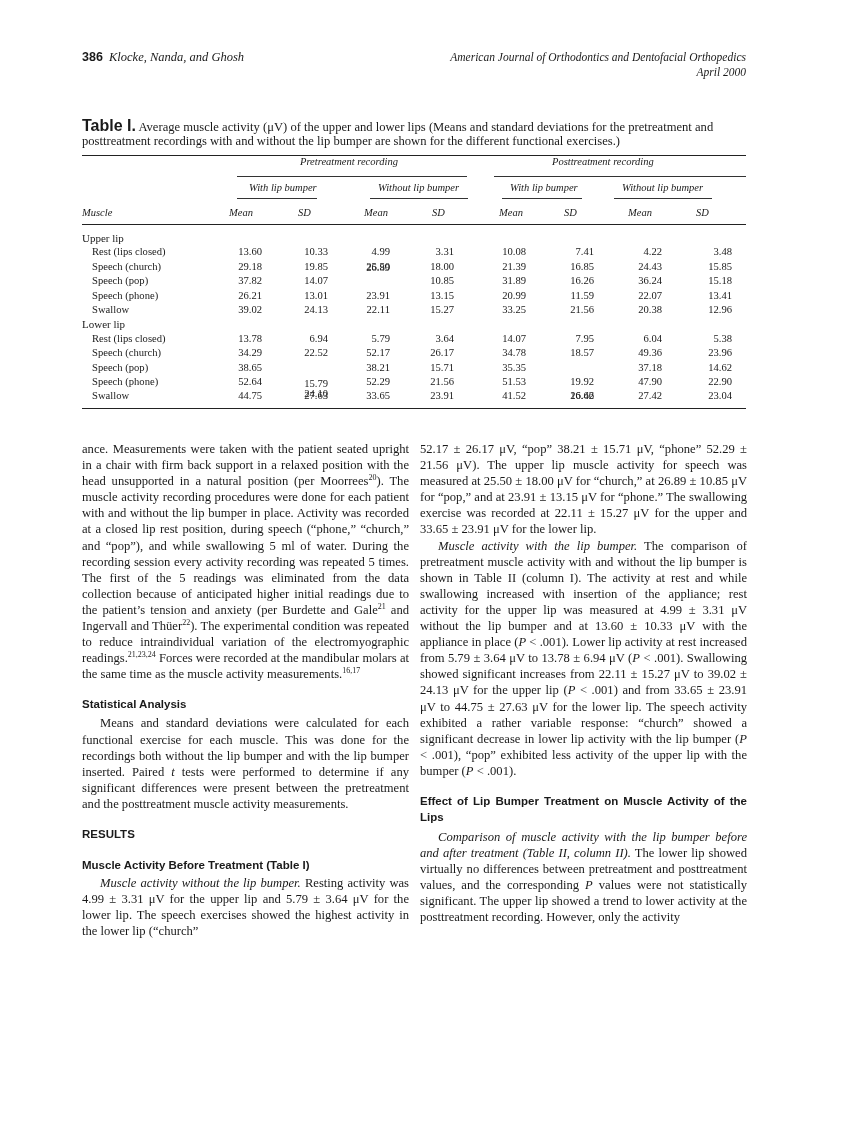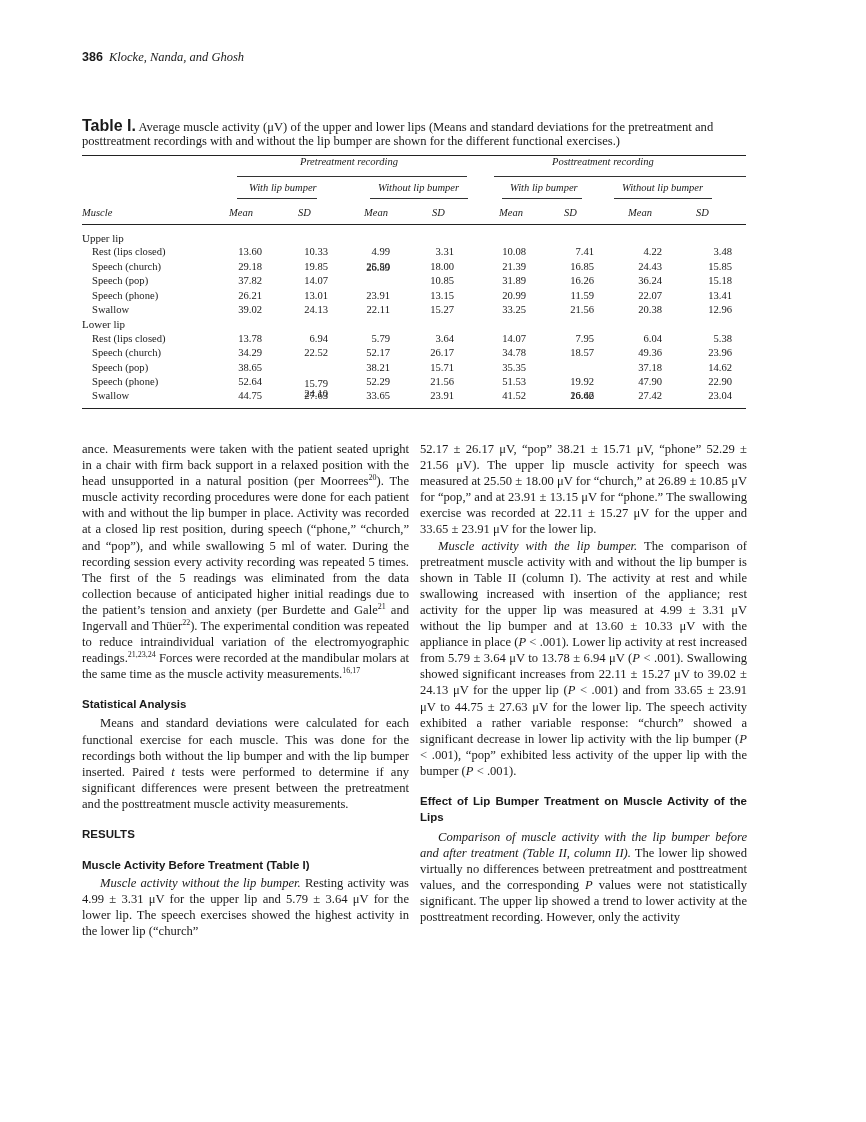--- a/index.html
+++ b/index.html
@@ -35,20 +35,24 @@
 </style>
 </head>
 <body>
 
 <div class="page">
 
   <div class="run-left">
     <span class="pg">386</span>
     <span class="auth">Klocke, Nanda, and Ghosh</span>
   </div>
+  <div class="run-right">
+    <div>American Journal of Orthodontics and Dentofacial Orthopedics</div>
+    <div>April 2000</div>
+  </div>
 
   <div class="caption">
     <span class="lbl">Table I.</span>
     <span>Average muscle activity (μV) of the upper and lower lips (Means and standard deviations for the pretreatment and posttreatment recordings with and without the lip bumper are shown for the different functional exercises.)</span>
   </div>
 
   <div class="table-wrap" id="tbl">
     <div class="rule-thick" style="top:3px;"></div>
 
     <div class="hdr" style="left:218px; top:4px;">Pretreatment recording</div>

